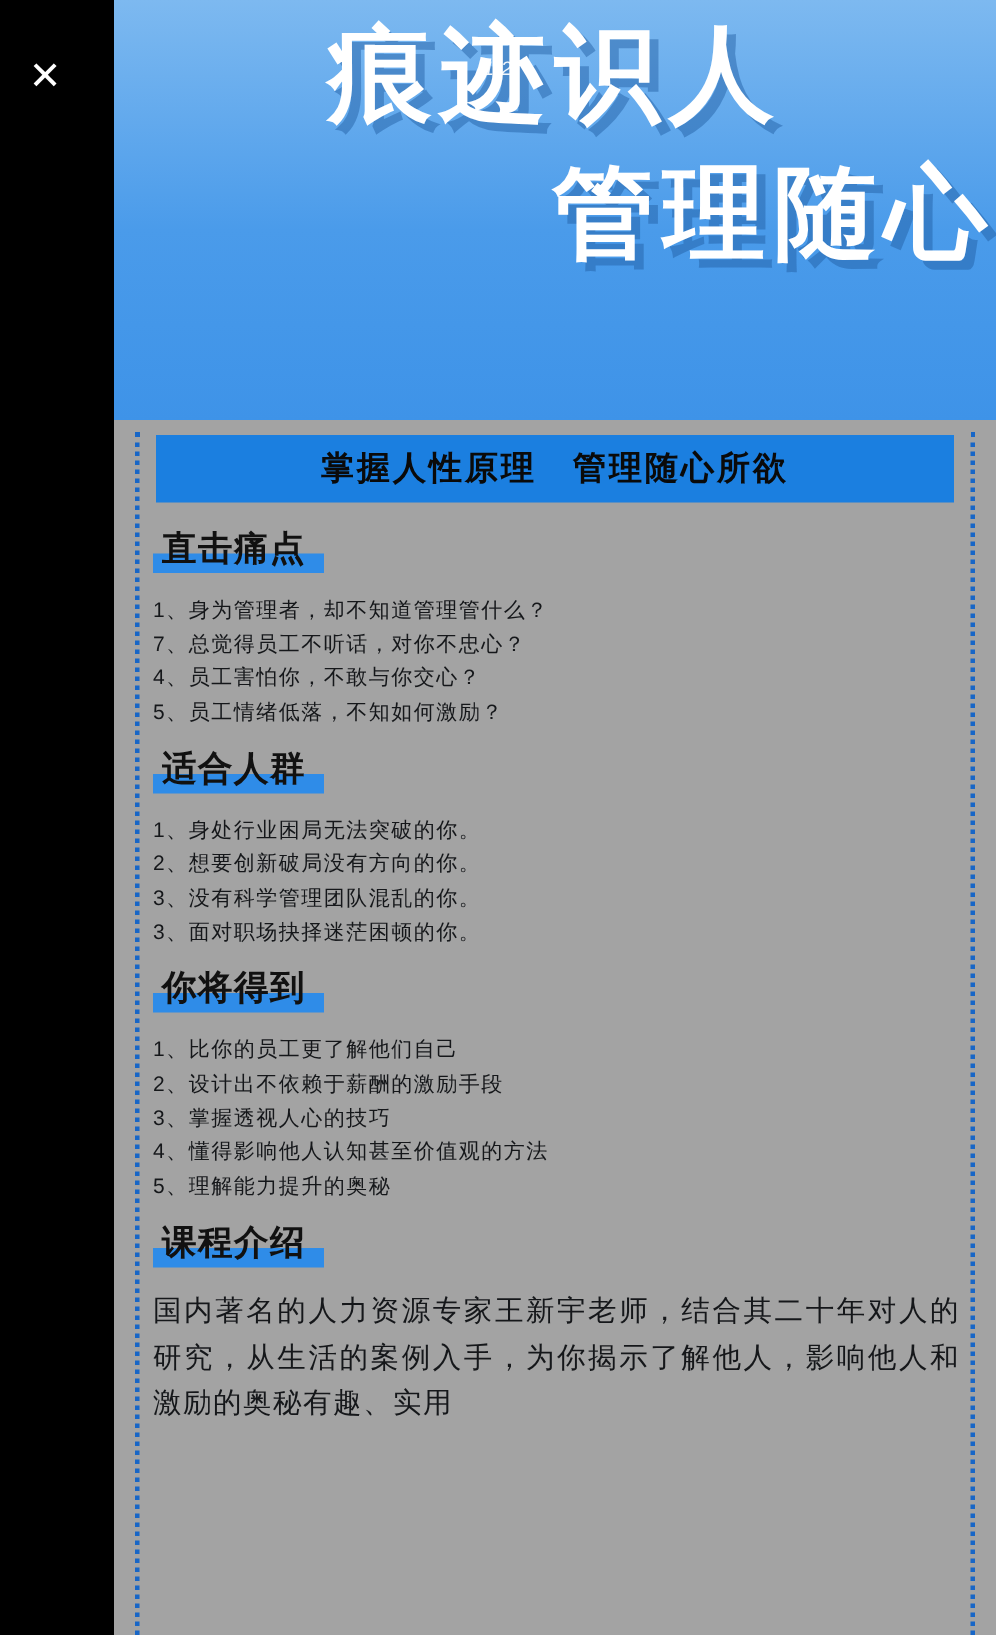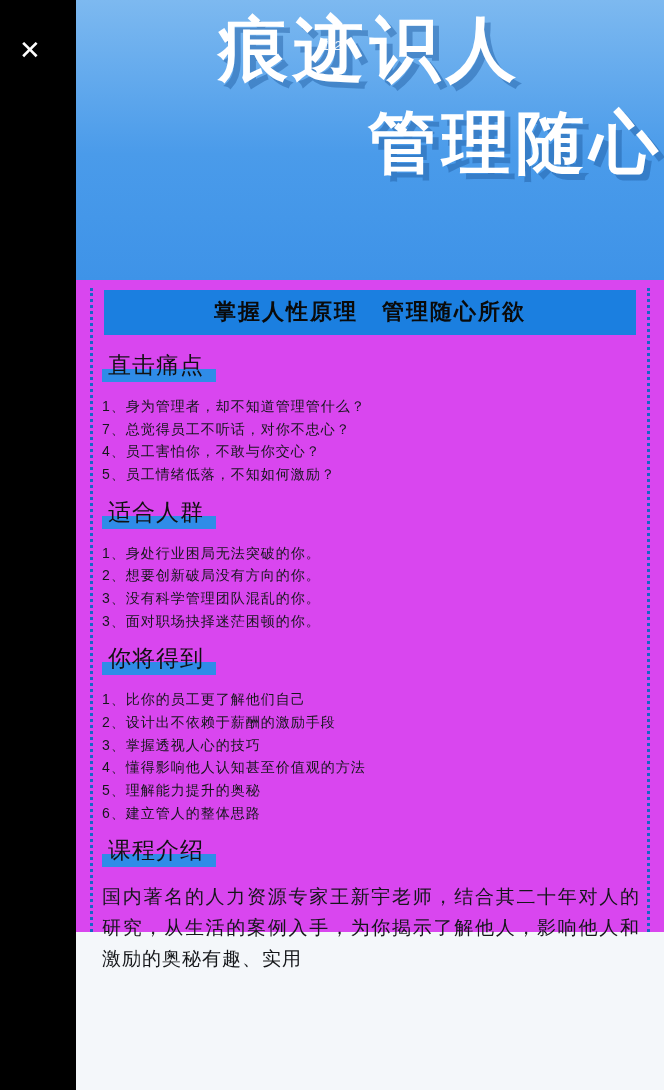--- a/index.html
+++ b/index.html
@@ -78,23 +78,23 @@
   }
   .hero-line2 {
     font-size: 68px;
     line-height: 1.05;
     padding-top: 22px;
     text-align: right;
   }
   
   .card {
     position: relative;
-    background: #d946ef;
+    background: #a3a3a3;
     padding: 10px 22px 0 22px;
-    height: 652px;
+    height: 810px;
     box-sizing: border-box;
   }
   .card::before,
   .card::after {
     content: "";
     position: absolute;
     top: 8px;
     bottom: 0;
     width: 0;
     border-left: 3px dotted #1766c7;
@@ -114,21 +114,21 @@
   }
   .sec-title-wrap {
     margin: 0 0 8px 4px;
     display: inline-block;
     position: relative;
   }
   .sec-title {
     display: inline-block;
     position: relative;
     font-size: 23px;
-    font-weight: normal;
+    font-weight: bold;
     color: #111;
     padding: 1px 6px 2px 6px;
     letter-spacing: 1px;
     z-index: 2;
   }
   .sec-title .hl {
     position: absolute;
     left: 0;
     right: -6px;
     bottom: 1px;
@@ -200,21 +200,20 @@
       <div class="sec-block">
         <div class="sec-title-wrap">
           <span class="sec-title">你将得到<span class="hl"></span></span>
         </div>
         <ul class="items">
           <li>1、比你的员工更了解他们自己</li>
           <li>2、设计出不依赖于薪酬的激励手段</li>
           <li>3、掌握透视人心的技巧</li>
           <li>4、懂得影响他人认知甚至价值观的方法</li>
           <li>5、理解能力提升的奥秘</li>
-          <li>6、建立管人的整体思路</li>
         </ul>
       </div>
 
       <div class="sec-block">
         <div class="sec-title-wrap">
           <span class="sec-title">课程介绍<span class="hl"></span></span>
         </div>
         <div class="para">国内著名的人力资源专家王新宇老师，结合其二十年对人的研究，从生活的案例入手，为你揭示了解他人，影响他人和激励的奥秘有趣、实用</div>
       </div>
 

